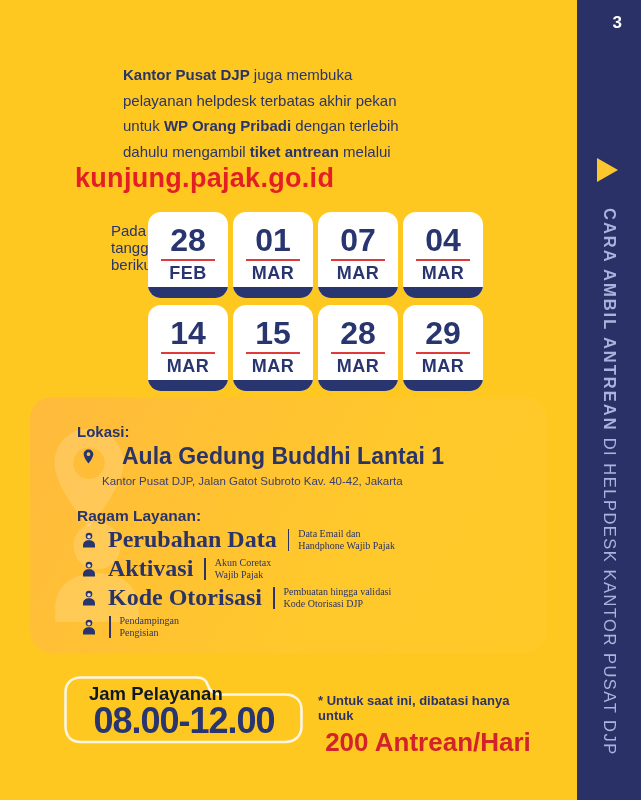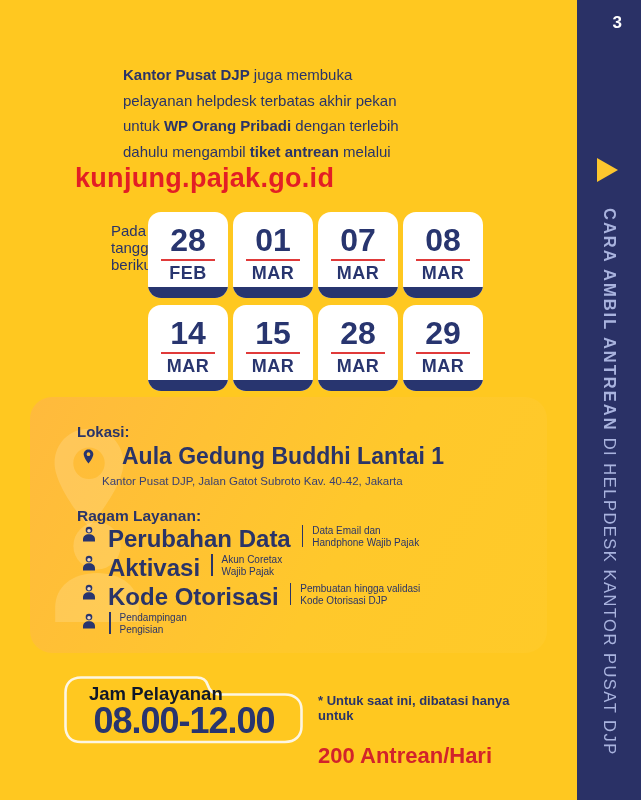--- a/index.html
+++ b/index.html
@@ -83,40 +83,40 @@
   .venue-name { font-size:23px; font-weight:700; color:#2a3468; }
   .address {
     position:absolute; left:72px; top:78px;
     font-size:11.5px; color:#3a4070;
   }
   .svc-heading {
     position:absolute; left:47px; top:110px;
     font-size:15.5px; font-weight:700; color:#2a3468;
   }
   .service-list { position:absolute; left:50px; top:128px; width:460px; }
-  .service-item { display:flex; align-items:flex-start; height:29px; }
+  .service-item { display:flex; align-items:center; height:29px;font-family:Liberation Serif, serif; }
   .service-item svg { width:18px; height:18px; flex:0 0 auto; }
   .service-name { font-size:24px; font-weight:700; color:#2a3468; margin-left:10px; white-space:nowrap; }
   .service-sep { width:1.5px; height:22px; background:#2a3468; margin:0 9px 0 11px; flex:0 0 auto; }
   .service-desc { font-size:10px; line-height:11.5px; color:#2a3468; }
   
   .hours-box { position:absolute; left:64px; top:676px; width:239px; height:68px; }
   .hours-box svg.outline { position:absolute; left:0; top:0; }
   .hours-label {
     position:absolute; left:25px; top:7px;
     font-size:18.5px; font-weight:700; color:#0f172a;
   }
   .hours-time {
     position:absolute; left:14px; top:24px; width:212px; text-align:center;
     font-size:36px; font-weight:700; letter-spacing:-1px; color:#28356f;
   }
   
   .note { position:absolute; left:318px; top:693px; width:220px; }
   .note-line1 { font-size:13px; font-weight:700; color:#2a3468; }
-  .note-line2 { margin-top:20px; font-size:22px; font-weight:700; color:#d2232b; }
+  .note-line2 { margin-top:4px; text-align:center; font-size:26px; font-weight:700; color:#d2232b; }
 </style>
 </head>
 <body>
 
 <div class="poster">
 
   <p class="intro"><span class="b">Kantor Pusat DJP</span><span> juga membuka</span><br><span>pelayanan helpdesk terbatas akhir pekan</span><br><span>untuk </span><span class="b">WP Orang Pribadi</span><span> dengan terlebih</span><br><span>dahulu mengambil </span><span class="b">tiket antrean</span><span> melalui</span><br></p>
   <a class="url" href="#">kunjung.pajak.go.id</a>
 
   <div class="dates-label">Pada tanggal berikut</div>
@@ -133,21 +133,21 @@
         <div class="date-month">MAR</div>
         <div class="date-foot"></div>
       </div>
       <div class="date-card">
         <div class="date-day">07</div>
         <div class="date-rule"></div>
         <div class="date-month">MAR</div>
         <div class="date-foot"></div>
       </div>
       <div class="date-card">
-        <div class="date-day">08</div>
+        <div class="date-day">04</div>
         <div class="date-rule"></div>
         <div class="date-month">MAR</div>
         <div class="date-foot"></div>
       </div>
       <div class="date-card">
         <div class="date-day">14</div>
         <div class="date-rule"></div>
         <div class="date-month">MAR</div>
         <div class="date-foot"></div>
       </div>

